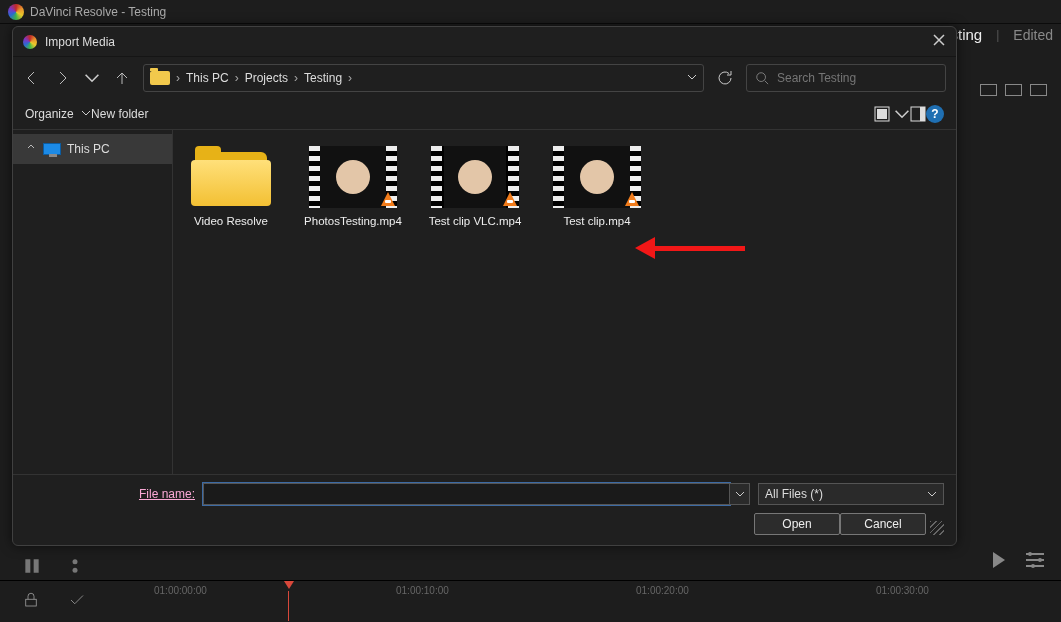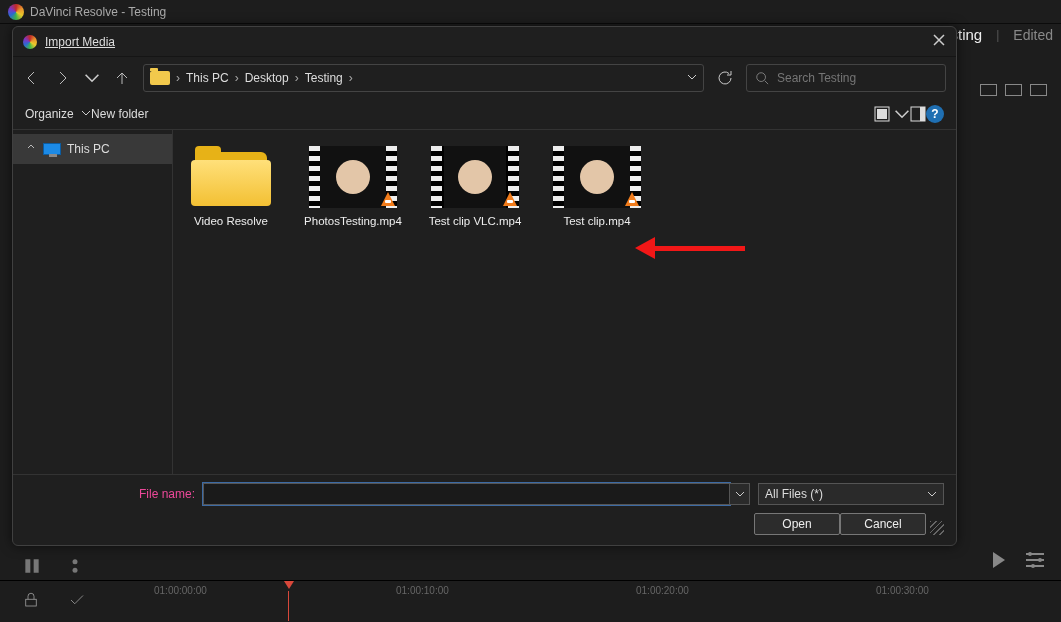--- a/index.html
+++ b/index.html
@@ -37,21 +37,21 @@
   .timeline .tc { position:absolute; top:4px; font-size:10px; color:#666; }
 
   
   .dlg { position:absolute; left:12px; top:26px; width:945px; height:520px;
          background:#1f1f1f; border:1px solid #404040; border-radius:6px;
          display:flex; flex-direction:column; box-shadow:0 0 12px rgba(0,0,0,.6); }
   .dlg-title { display:flex; align-items:center; height:30px; padding:0 10px;
                border-bottom:1px solid #151515; }
   .dlg-title .logo { width:14px; height:14px; border-radius:50%;
                      background:conic-gradient(#c02828,#e8932e,#ecca2b,#3fb84a,#2b6ad2,#7e36c2,#c02828); }
-  .dlg-title .text { margin-left:8px;text-decoration:underline; }
+  .dlg-title .text { margin-left:8px; }
   .dlg-title .close { margin-left:auto; cursor:pointer; }
   .dlg-title .close svg { width:14px; height:14px; stroke:#ccc; }
 
   
   .navrow { display:flex; align-items:center; gap:12px; height:42px; padding:0 10px; }
   .navrow .navbtn { width:18px; height:18px; display:flex; align-items:center;
                     justify-content:center; cursor:pointer; }
   .navrow .navbtn svg { width:16px; height:16px; stroke:#bbb; fill:none; }
   .addr { flex:1; display:flex; align-items:center; height:28px;
           border:1px solid #444; border-radius:3px; padding:0 6px; gap:6px; }
@@ -123,21 +123,21 @@
   .arrow { position:absolute; left:622px; top:210px; width:110px; height:22px; }
   .arrow .shaft { position:absolute; top:9px; left:20px; right:0; height:5px;
                   background:#f21717; }
   .arrow .head  { position:absolute; left:0; top:0; width:0; height:0;
                   border-top:11px solid transparent; border-bottom:11px solid transparent;
                   border-right:20px solid #f21717; }
 
   
   .dlg-foot { padding:8px 12px 10px; }
   .frow1 { display:flex; align-items:center; gap:8px; margin-bottom:8px; }
-  .frow1 label { width:170px; text-align:right; color:#ec4899; }
+  .frow1 label { width:170px; text-align:right; color:#f9a8d4;text-decoration:underline; }
   .fname { flex:1; display:flex; align-items:center; }
   .fname input { flex:1; height:22px; background:#1a1a1a; border:1px solid #555;
                  outline:1px solid #3c6aa4; padding:0 6px; color:#eee; }
   .fname .combo-btn { width:20px; height:22px; border:1px solid #555; border-left:none;
                       display:flex; align-items:center; justify-content:center;
                       background:#2a2a2a; cursor:pointer; }
   .filter { width:186px; height:22px; background:#2a2a2a; border:1px solid #555;
             display:flex; align-items:center; padding:0 6px; cursor:pointer;
             justify-content:space-between;gap:24px; }
   .frow2 { display:flex; justify-content:flex-end; gap:0; align-items:center; }
@@ -243,21 +243,21 @@
         <svg viewBox="0 0 16 16">
           <path d="M8 14V3M3 8l5-5 5 5"></path>
         </svg>
       </span>
 
     <div class="addr">
       <div class="foldericon"></div>
       <span class="sep">›</span>
       <span class="crumb">This PC</span>
       <span class="sep">›</span>
-      <span class="crumb">Desktop</span>
+      <span class="crumb">Projects</span>
       <span class="sep">›</span>
       <span class="crumb">Testing</span>
       <span class="sep">›</span>
       <span class="chev"><svg class="chev-down" viewBox="0 0 10 10">
             <polyline points="1,3 5,7 9,3"></polyline>
           </svg></span>
     </div>
     <span class="refresh">
       <svg viewBox="0 0 18 18">
           <path d="M15 9a6 6 0 11-2-4.5M15 2v4h-4"></path>

